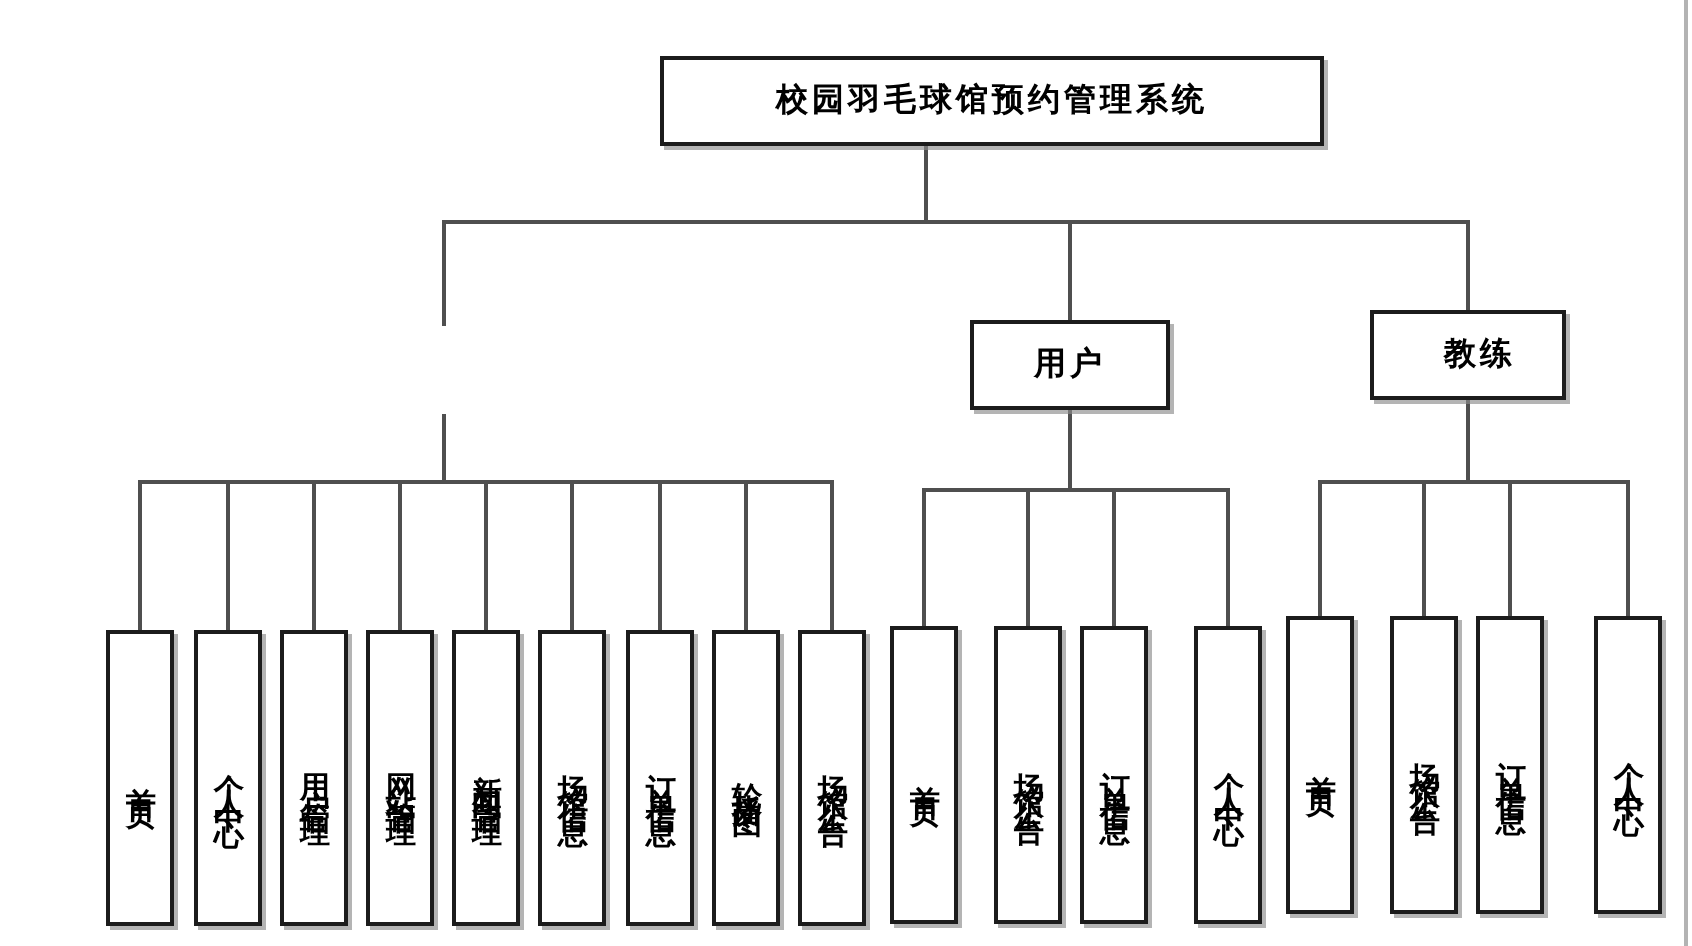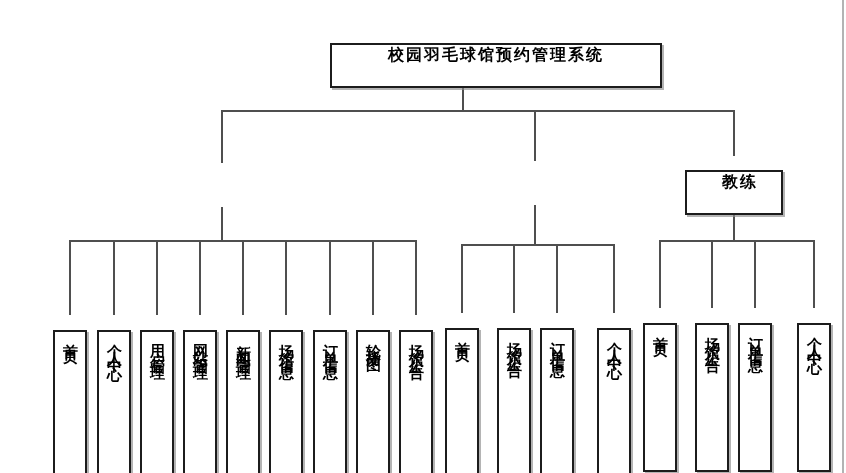--- a/index.html
+++ b/index.html
@@ -4,23 +4,22 @@
 <style>
   html,body{margin:0;padding:0;background:#fff;}
   .canvas{
     position:relative;width:846px;height:473px;background:#ffffff;overflow:hidden;
     font-family:"DejaVu Sans",sans-serif;color:#000;
   }
   .box{
     position:absolute;box-sizing:border-box;background:#fff;
     border:2px solid #1c1c1c;
     box-shadow:2px 2px 0 rgba(140,140,140,0.65);
-    display:flex;justify-content:center;
+    display:flex;align-items:center;justify-content:center;
     font-weight:bold;
-    margin-top:15px;
   }
   .hbox{font-size:16px;letter-spacing:2px;white-space:nowrap;}
   .leaf span{
     writing-mode:vertical-rl;text-orientation:upright;
     font-size:15px;letter-spacing:7px;font-weight:bold;line-height:1;
   }
   .line{position:absolute;background:#4f4f4f;}
   .edge{position:absolute;background:#b3b3b3;}
 </style>
 </head>
@@ -59,20 +58,23 @@
   <div class="line" style="left:711px;top:240px;width:2px;height:68px;"></div>
   <div class="line" style="left:754px;top:240px;width:2px;height:68px;"></div>
   <div class="line" style="left:813px;top:240px;width:2px;height:68px;"></div>
 
   <div class="edge" style="left:842px;top:0;width:2px;height:473px;"></div>
 
   <div class="box hbox" style="left:330px;top:28px;width:332px;height:45px;">
     <span>校园羽毛球馆预约管理系统</span>
   </div>
 
+  <div class="box hbox" style="left:485px;top:160px;width:100px;height:45px;">
+    <span>用户</span>
+  </div>
   <div class="box hbox" style="left:685px;top:155px;width:98px;height:45px;padding-left:12px;">
     <span>教练</span>
   </div>
 
   <div class="box leaf" style="left:53px;top:315px;width:34px;height:148px;">
     <span>首页</span>
   </div>
   <div class="box leaf" style="left:97px;top:315px;width:34px;height:148px;">
     <span>个人中心</span>
   </div>

